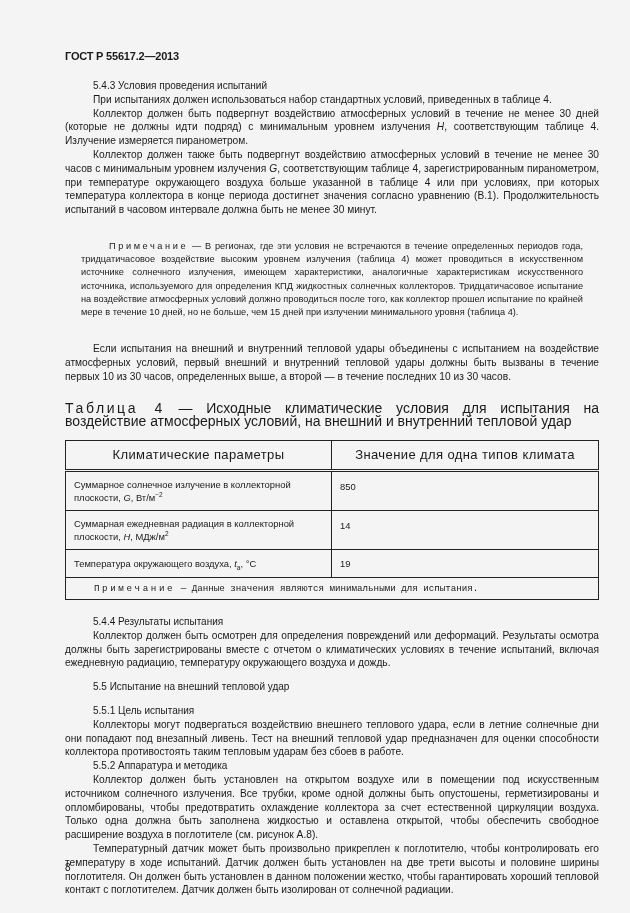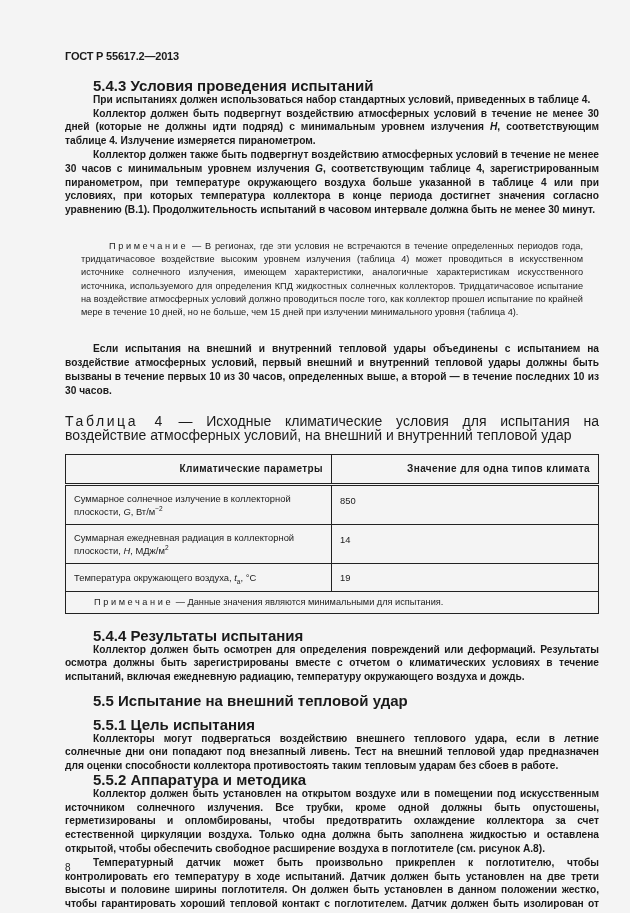--- a/index.html
+++ b/index.html
@@ -13,42 +13,42 @@
     }
     .page { position: absolute; left: 18px; top: 0; width: 630px; height: 913px; }
     .header {
       position: absolute; left: 47px; top: 50px;
       font-size: 11px; font-weight: bold; letter-spacing: -0.2px;
     }
     .content {
       position: absolute; left: 47px; top: 79px; width: 534px;
       font-size: 10.2px; line-height: 13.8px;
     }
-    .h { font-weight: bold; padding-left: 28px; font-size: 15px; }
+    .h { font-weight: normal; padding-left: 28px; font-size: 10px; }
     p { margin: 0; text-align: justify; }
-    .ind { text-indent: 28px; font-weight: bold; }
+    .ind { text-indent: 28px; }
     .note { font-size: 9.2px; line-height: 13.2px; text-indent: 28px; text-align: justify; margin: 16px; }
     .sp { letter-spacing: 2.6px; }
     .gap-s { height: 7px; }
     .gap-m { height: 10px; }
     .gap-l { height: 18px; }
     .tcap { font-size: 14px; line-height: 13.2px; text-align: justify; margin: 0; }
     table.t {
       width: 534px; border-collapse: collapse; margin-top: 12px;
       font-size: 9.4px; line-height: 13px;
     }
     table.t td, table.t th { border: 1px solid #222; padding: 0 8px; vertical-align: middle; }
     table.t th {
-      font-weight: bold; font-size: 10px; height: 28px; text-align: right;
+      font-weight: normal; font-size: 13px; height: 28px; text-align: center;
       letter-spacing: 0.4px; border-bottom: 3px double #222;
     }
     table.t td.p { width: 249px; text-align: left; padding-top: 6px; padding-bottom: 6px; }
     table.t td.v { vertical-align: top; padding-top: 8px; }
     table.t tr.r3 td { height: 27px; padding-top: 0; padding-bottom: 0; vertical-align: middle; }
-    table.t td.n { height: 21px; text-indent: 20px; font-size: 9.2px; }
+    table.t td.n { height: 21px; text-indent: 20px; font-size: 9.2px; font-family: Liberation Mono, monospace; }
     sup { font-size: 6.5px; vertical-align: super; line-height: 0; }
     sub { font-size: 6.5px; line-height: 0; }
     .pagenum { position: absolute; left: 47px; top: 862px; font-size: 10px; }
   </style>
 </head>
 <body>
 
 <div class="page">
   <div class="header">ГОСТ Р 55617.2—2013</div>
 

